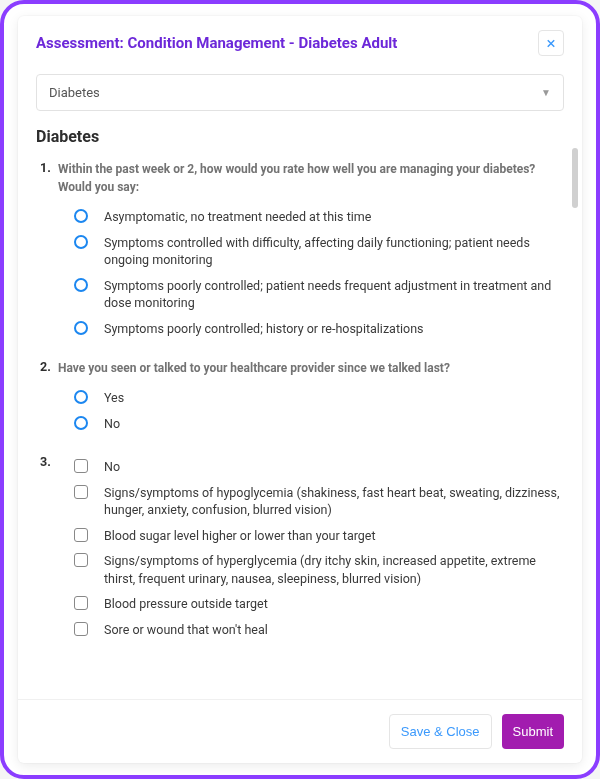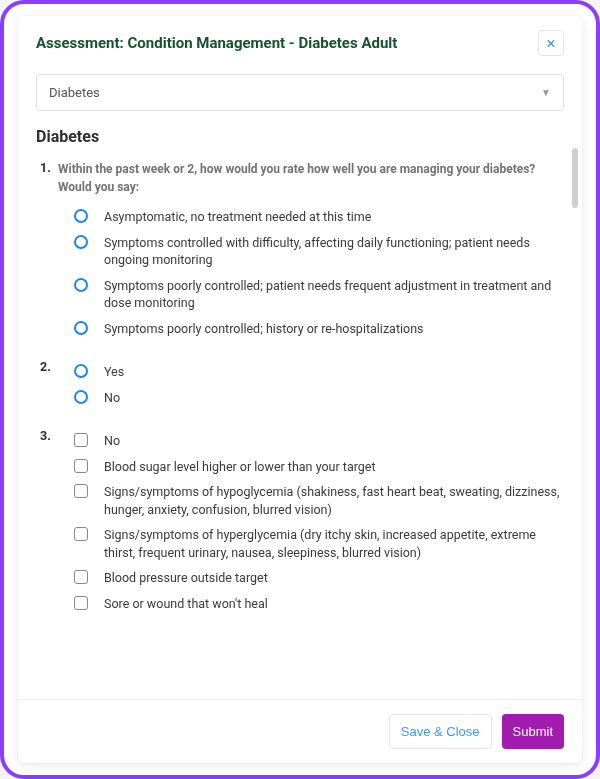--- a/index.html
+++ b/index.html
@@ -36,21 +36,21 @@
     }
     .modal-header {
       display: flex;
       align-items: center;
       justify-content: space-between;
       padding: 14px 18px 12px 18px;
     }
     .modal-title {
       font-size: 15px;
       font-weight: 700;
-      color: #14532d;
+      color: #6d28d9;
     }
     .close-btn {
       width: 26px;
       height: 26px;
       display: flex;
       align-items: center;
       justify-content: center;
       cursor: pointer;
       color: #3b99fc;
       border: 1px solid #e5e5e5;
@@ -224,45 +224,46 @@
               <span class="option-text">Symptoms poorly controlled; patient needs frequent adjustment in treatment and dose monitoring</span>
             </li>
             <li class="option">
               <span class="radio-circle"></span>
               <span class="option-text">Symptoms poorly controlled; history or re-hospitalizations</span>
             </li>
           </ul>
         </li>
 
         <li class="question">
+          <div class="question-text">Have you seen or talked to your healthcare provider since we talked last?</div>
           <ul class="options">
             <li class="option">
               <span class="radio-circle"></span>
               <span class="option-text">Yes</span>
             </li>
             <li class="option">
               <span class="radio-circle"></span>
               <span class="option-text">No</span>
             </li>
           </ul>
         </li>
 
         <li class="question">
           <ul class="options">
             <li class="option">
               <span class="checkbox-box"></span>
               <span class="option-text">No</span>
             </li>
             <li class="option">
               <span class="checkbox-box"></span>
+              <span class="option-text">Signs/symptoms of hypoglycemia (shakiness, fast heart beat, sweating, dizziness, hunger, anxiety, confusion, blurred vision)</span>
+            </li>
+            <li class="option">
+              <span class="checkbox-box"></span>
               <span class="option-text">Blood sugar level higher or lower than your target</span>
-            </li>
-            <li class="option">
-              <span class="checkbox-box"></span>
-              <span class="option-text">Signs/symptoms of hypoglycemia (shakiness, fast heart beat, sweating, dizziness, hunger, anxiety, confusion, blurred vision)</span>
             </li>
             <li class="option">
               <span class="checkbox-box"></span>
               <span class="option-text">Signs/symptoms of hyperglycemia (dry itchy skin, increased appetite, extreme thirst, frequent urinary, nausea, sleepiness, blurred vision)</span>
             </li>
             <li class="option">
               <span class="checkbox-box"></span>
               <span class="option-text">Blood pressure outside target</span>
             </li>
             <li class="option">

